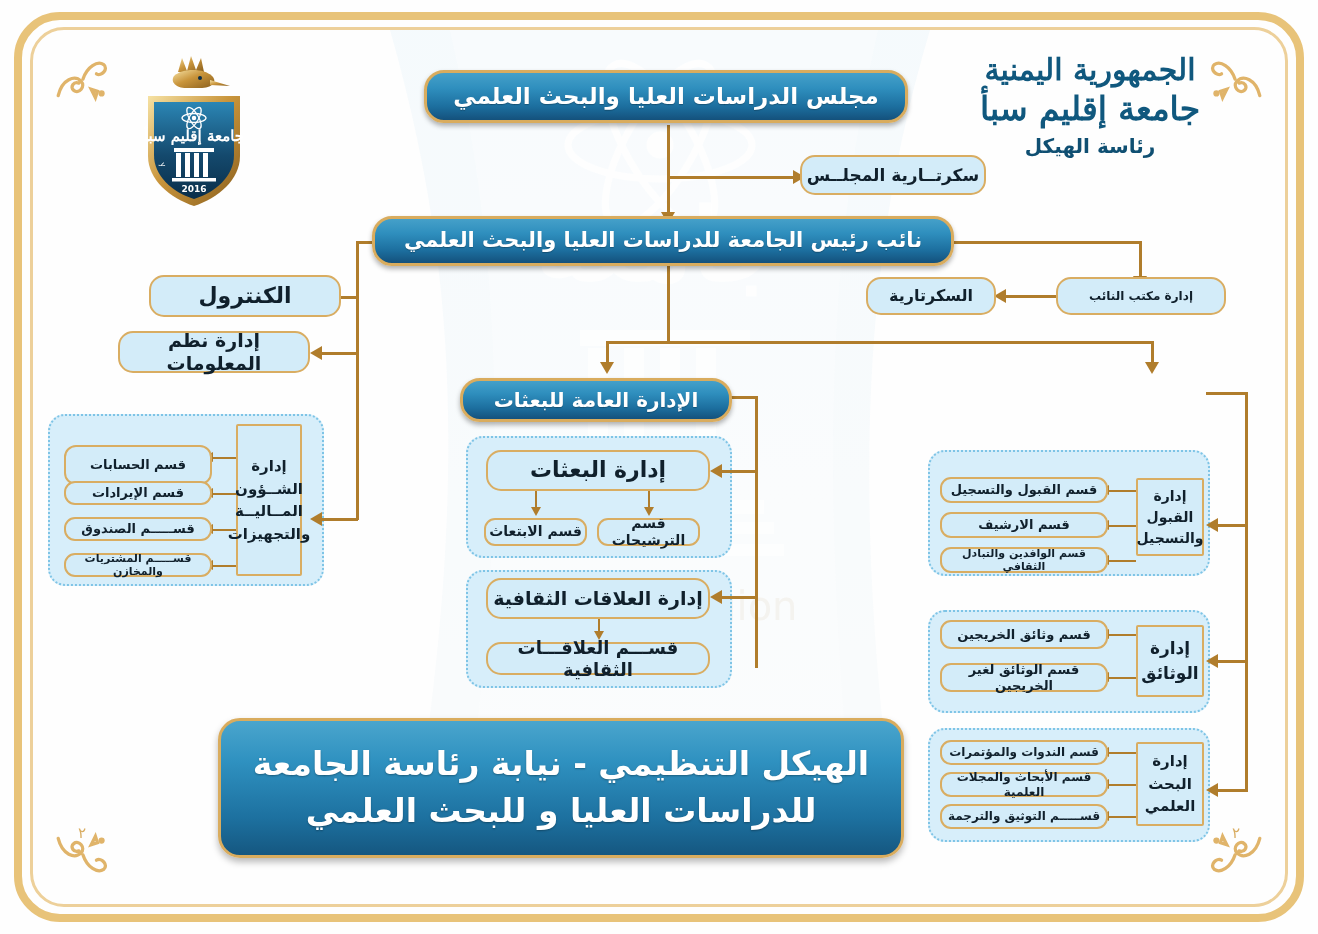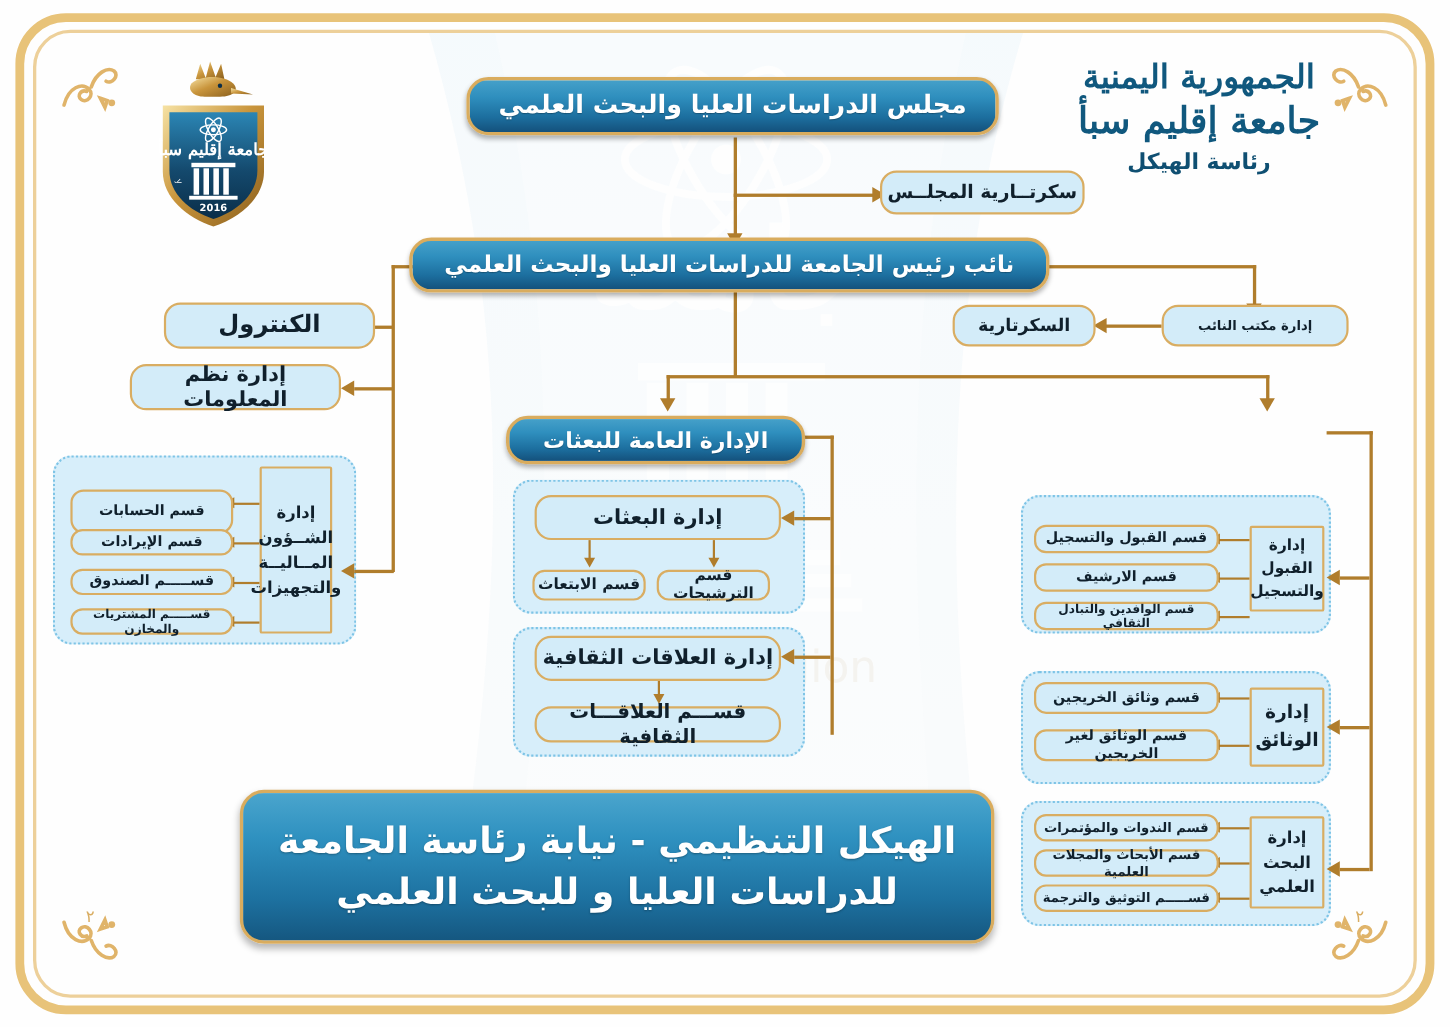--- a/index.html
+++ b/index.html
@@ -394,21 +394,21 @@
     <div class="conn thin h" style="left:212px; top:493px; width:24px;"></div>
     <div class="arrow sm left" style="left:204px; top:488px;"></div>
     <div class="conn thin h" style="left:212px; top:529px; width:24px;"></div>
     <div class="arrow sm left" style="left:204px; top:524px;"></div>
     <div class="conn thin h" style="left:212px; top:565px; width:24px;"></div>
     <div class="arrow sm left" style="left:204px; top:560px;"></div>
 
     <div class="node dark" style="left:460px; top:378px; width:272px; height:44px; font-size:20px;">الإدارة العامة للبعثات</div>
 
     <div class="group" style="left:466px; top:436px; width:266px; height:122px;"></div>
-    <div class="node light" style="left:486px; top:450px; width:224px; height:41px; font-size:19px;">إدارة البعثات</div>
+    <div class="node light" style="left:486px; top:450px; width:224px; height:41px; font-size:22px;">إدارة البعثات</div>
     <div class="node leaf" style="left:484px; top:518px; width:103px; height:28px; font-size:14px;">قسم الابتعاث</div>
     <div class="node leaf" style="left:597px; top:518px; width:103px; height:28px; font-size:14px;">قسم الترشيحات</div>
     <div class="conn thin v" style="left:535px; top:491px; height:18px;"></div>
     <div class="arrow sm down" style="left:531px; top:507px;"></div>
     <div class="conn thin v" style="left:648px; top:491px; height:18px;"></div>
     <div class="arrow sm down" style="left:644px; top:507px;"></div>
 
     <div class="group" style="left:466px; top:570px; width:266px; height:118px;"></div>
     <div class="node light" style="left:486px; top:578px; width:224px; height:41px; font-size:19px;">إدارة العلاقات الثقافية</div>
     <div class="node light" style="left:486px; top:642px; width:224px; height:33px; font-size:18px;">قســـم العلاقـــات الثقافية</div>

